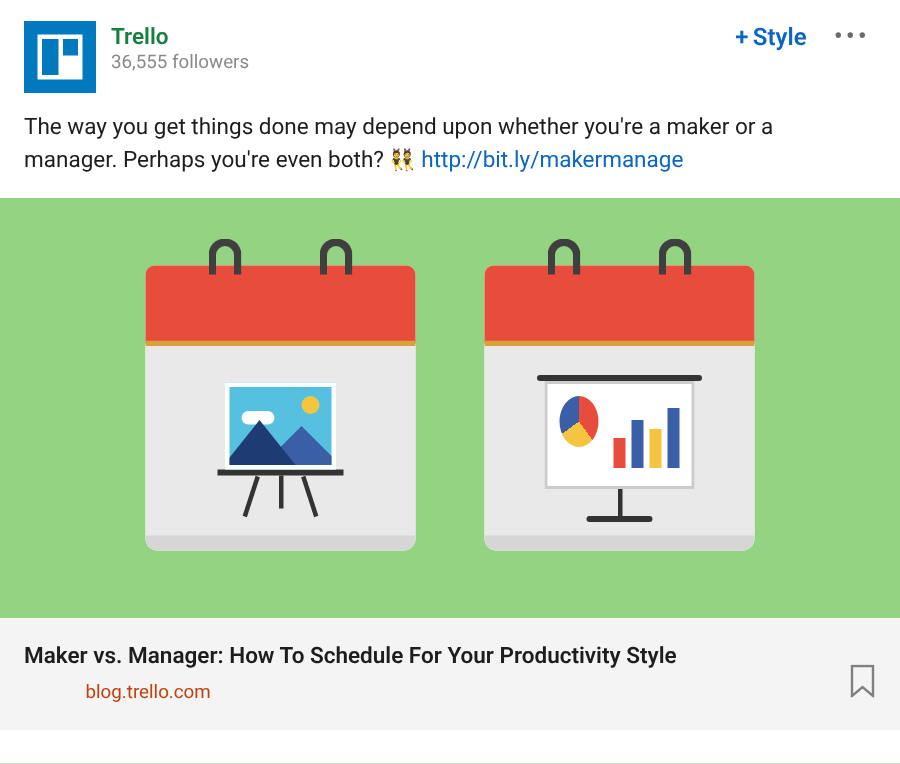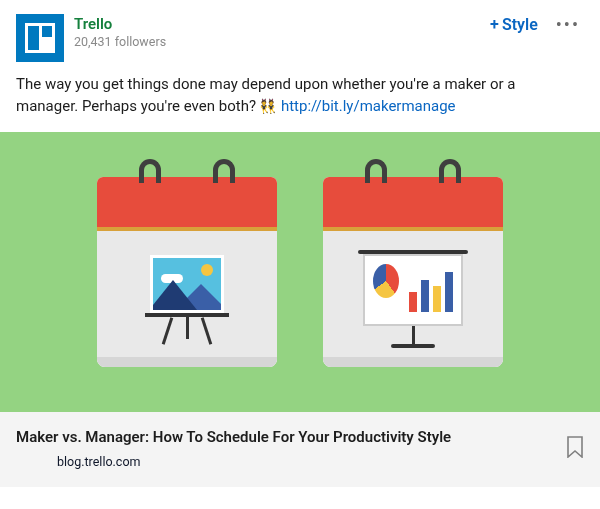--- a/index.html
+++ b/index.html
@@ -231,32 +231,32 @@
     .stand {
       width: 3px; height: 18px; background: #333;
     }
     .base {
       width: 44px; height: 4px; background: #333; border-radius: 2px;
     }
     .article-bar {
       background: #f4f4f4;
       padding: 16px 16px 18px 16px;
       display: flex;
-      align-items: center;
+      align-items: flex-end;
     }
     .article-text { flex: 1; }
     .article-title {
       font-weight: 600;
       font-size: 15px;
       color: #1d1d1d;
       margin-bottom: 8px;
     }
     .article-source {
       font-size: 12.5px;
-      color: #0f172a;
+      color: #c2410c;
       padding-left: 41px;
     }
     .bookmark {
       margin-top: 2px;
       cursor: pointer;
       color: #808080;
     }
   </style>
 </head>
 <body>
@@ -264,21 +264,21 @@
 <div class="post">
   <div class="post-header">
     <div class="avatar">
       <div class="avatar-inner">
         <div class="avatar-cell long"></div>
         <div class="avatar-cell"></div>
       </div>
     </div>
     <div class="meta">
       <div class="author">Trello</div>
-      <div class="followers">20,431 followers</div>
+      <div class="followers">36,555 followers</div>
     </div>
     <div class="actions">
       <div class="follow">
         <span>+</span>
         <span>Style</span>
       </div>
       <div class="more-dots">•••</div>
     </div>
   </div>
 

